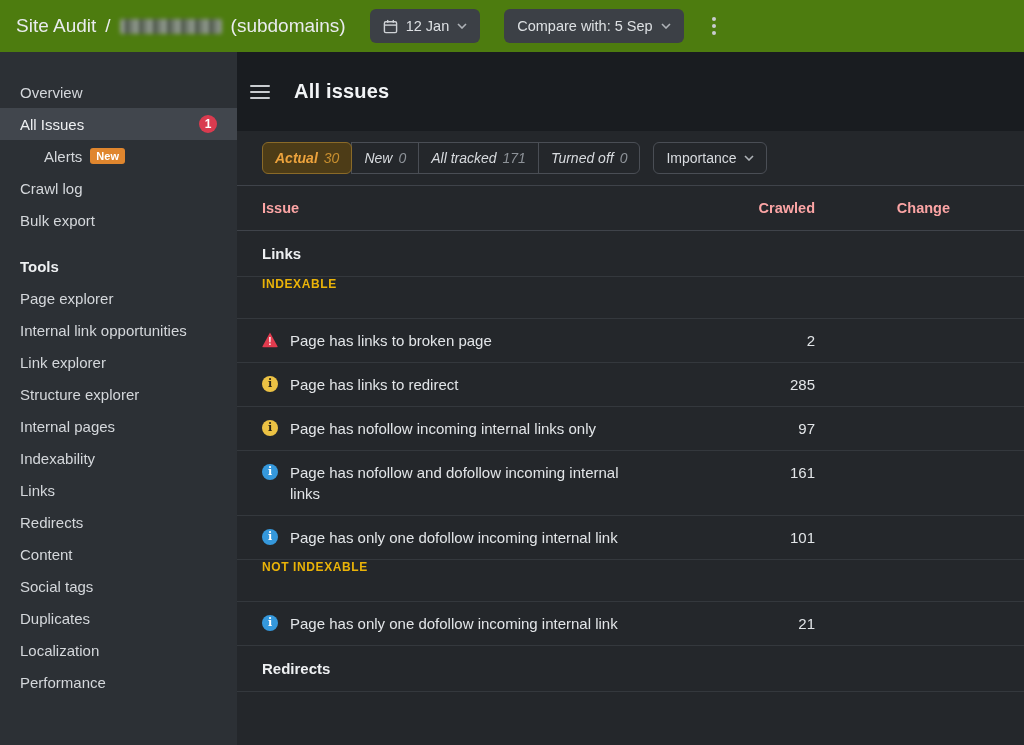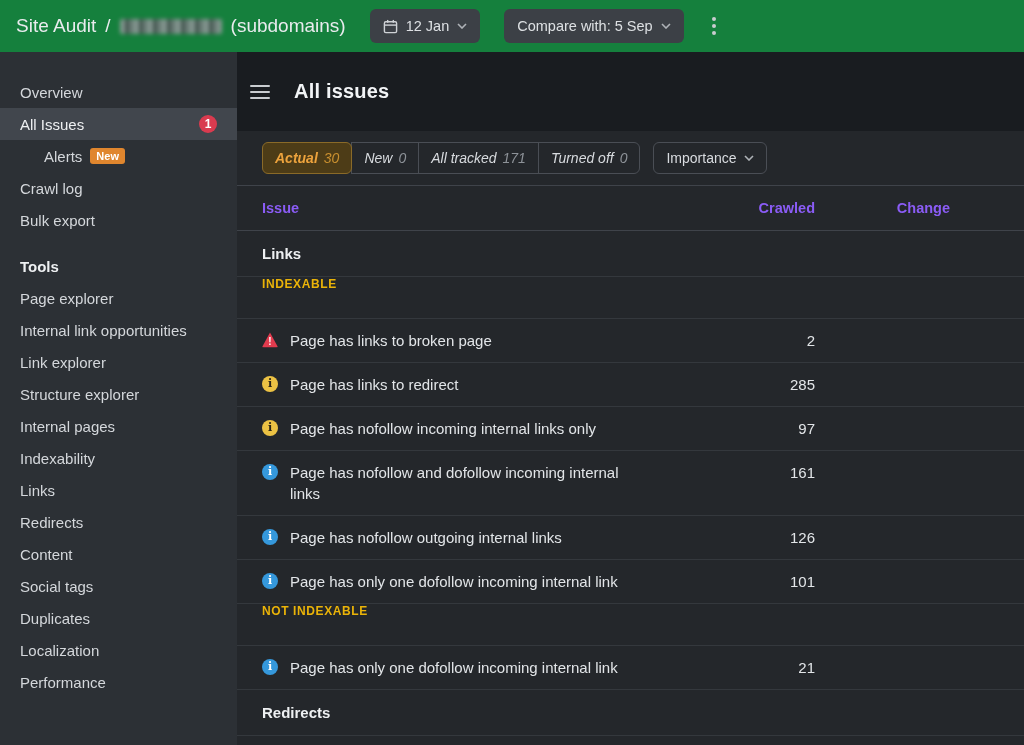--- a/index.html
+++ b/index.html
@@ -7,21 +7,21 @@
   body {
     background:#191c20;
     font-family:"Liberation Sans","DejaVu Sans",sans-serif;
     color:#e2e5e8;
   }
   .app { display:flex; flex-direction:column; height:100%; }
 
   
   .topbar {
     flex:0 0 52px; display:flex; align-items:center;
-    background:#15803d; padding:0 16px; gap:24px;
+    background:#4d7c0f; padding:0 16px; gap:24px;
   }
   .topbar-title { display:flex; align-items:center; gap:9px; font-size:19px; font-weight:500; color:#e9ebee; white-space:nowrap; }
   .blurred-name {
     width:102px; height:15px; border-radius:2px;
     background:repeating-linear-gradient(90deg,#9a9da1 0 5px,#4a4d51 5px 9px,#7c7f83 9px 14px);
     filter:blur(2px); opacity:.85;
   }
   .tb-btn {
     display:flex; align-items:center; gap:8px; height:34px; padding:0 13px;
     background:#3c4046; border:none; border-radius:6px;
@@ -73,21 +73,21 @@
   .tab.active .tab-count { color:#c98f2f; font-weight:400; }
   .importance {
     margin-left:13px; height:32px; display:flex; align-items:center; gap:7px; padding:0 12px;
     background:transparent; border:1px solid #4a4e55; border-radius:6px;
     color:#d8dbdf; font-size:14px; font-family:inherit; cursor:pointer; white-space:nowrap;
   }
 
   
   .table-head {
     display:flex; align-items:center; height:45px; padding:0 74px 0 25px;
-    border-bottom:1px solid #3f434a; font-weight:700; font-size:14.5px; color:#8b5cf6;
+    border-bottom:1px solid #3f434a; font-weight:700; font-size:14.5px; color:#fca5a5;
   }
   .col-issue { flex:1; }
   .col-crawled { width:120px; text-align:right; }
   .col-change { width:135px; text-align:right; }
 
   .table-body { flex:1; overflow:hidden; }
   .group-row { height:46px; display:flex; align-items:center; padding:0 25px; border-bottom:1px solid #34383d; font-weight:700; font-size:15px; color:#eef0f2; }
   .section-row { height:42px; display:flex; align-items:flex-start; padding:0 25px; border-bottom:1px solid #34383d; font-weight:700; font-size:12px; letter-spacing:.6px; color:#eab308; }
   .issue-row { display:flex; align-items:flex-start; padding:11px 74px 11px 25px; border-bottom:1px solid #34383d; font-size:15px; cursor:pointer; }
   .issue-cell { flex:1; line-height:21px; }
@@ -317,28 +317,20 @@
     <span class="icon notice"></span>
     <div class="issue-cell">
       <span class="issue-text">Page has nofollow and dofollow incoming internal links</span>
     </div>
     <span class="crawled">161</span>
     <span class="change"></span>
   </div>
           <div class="issue-row">
     <span class="icon notice"></span>
     <div class="issue-cell">
-      <span class="issue-text">Page has nofollow outgoing internal links</span>
-    </div>
-    <span class="crawled">126</span>
-    <span class="change"></span>
-  </div>
-          <div class="issue-row">
-    <span class="icon notice"></span>
-    <div class="issue-cell">
       <span class="issue-text">Page has only one dofollow incoming internal link</span>
     </div>
     <span class="crawled">101</span>
     <span class="change"></span>
   </div>
           <div class="section-row">
     <span class="section-name">NOT INDEXABLE</span>
   </div>
           <div class="issue-row">
     <span class="icon notice"></span>

